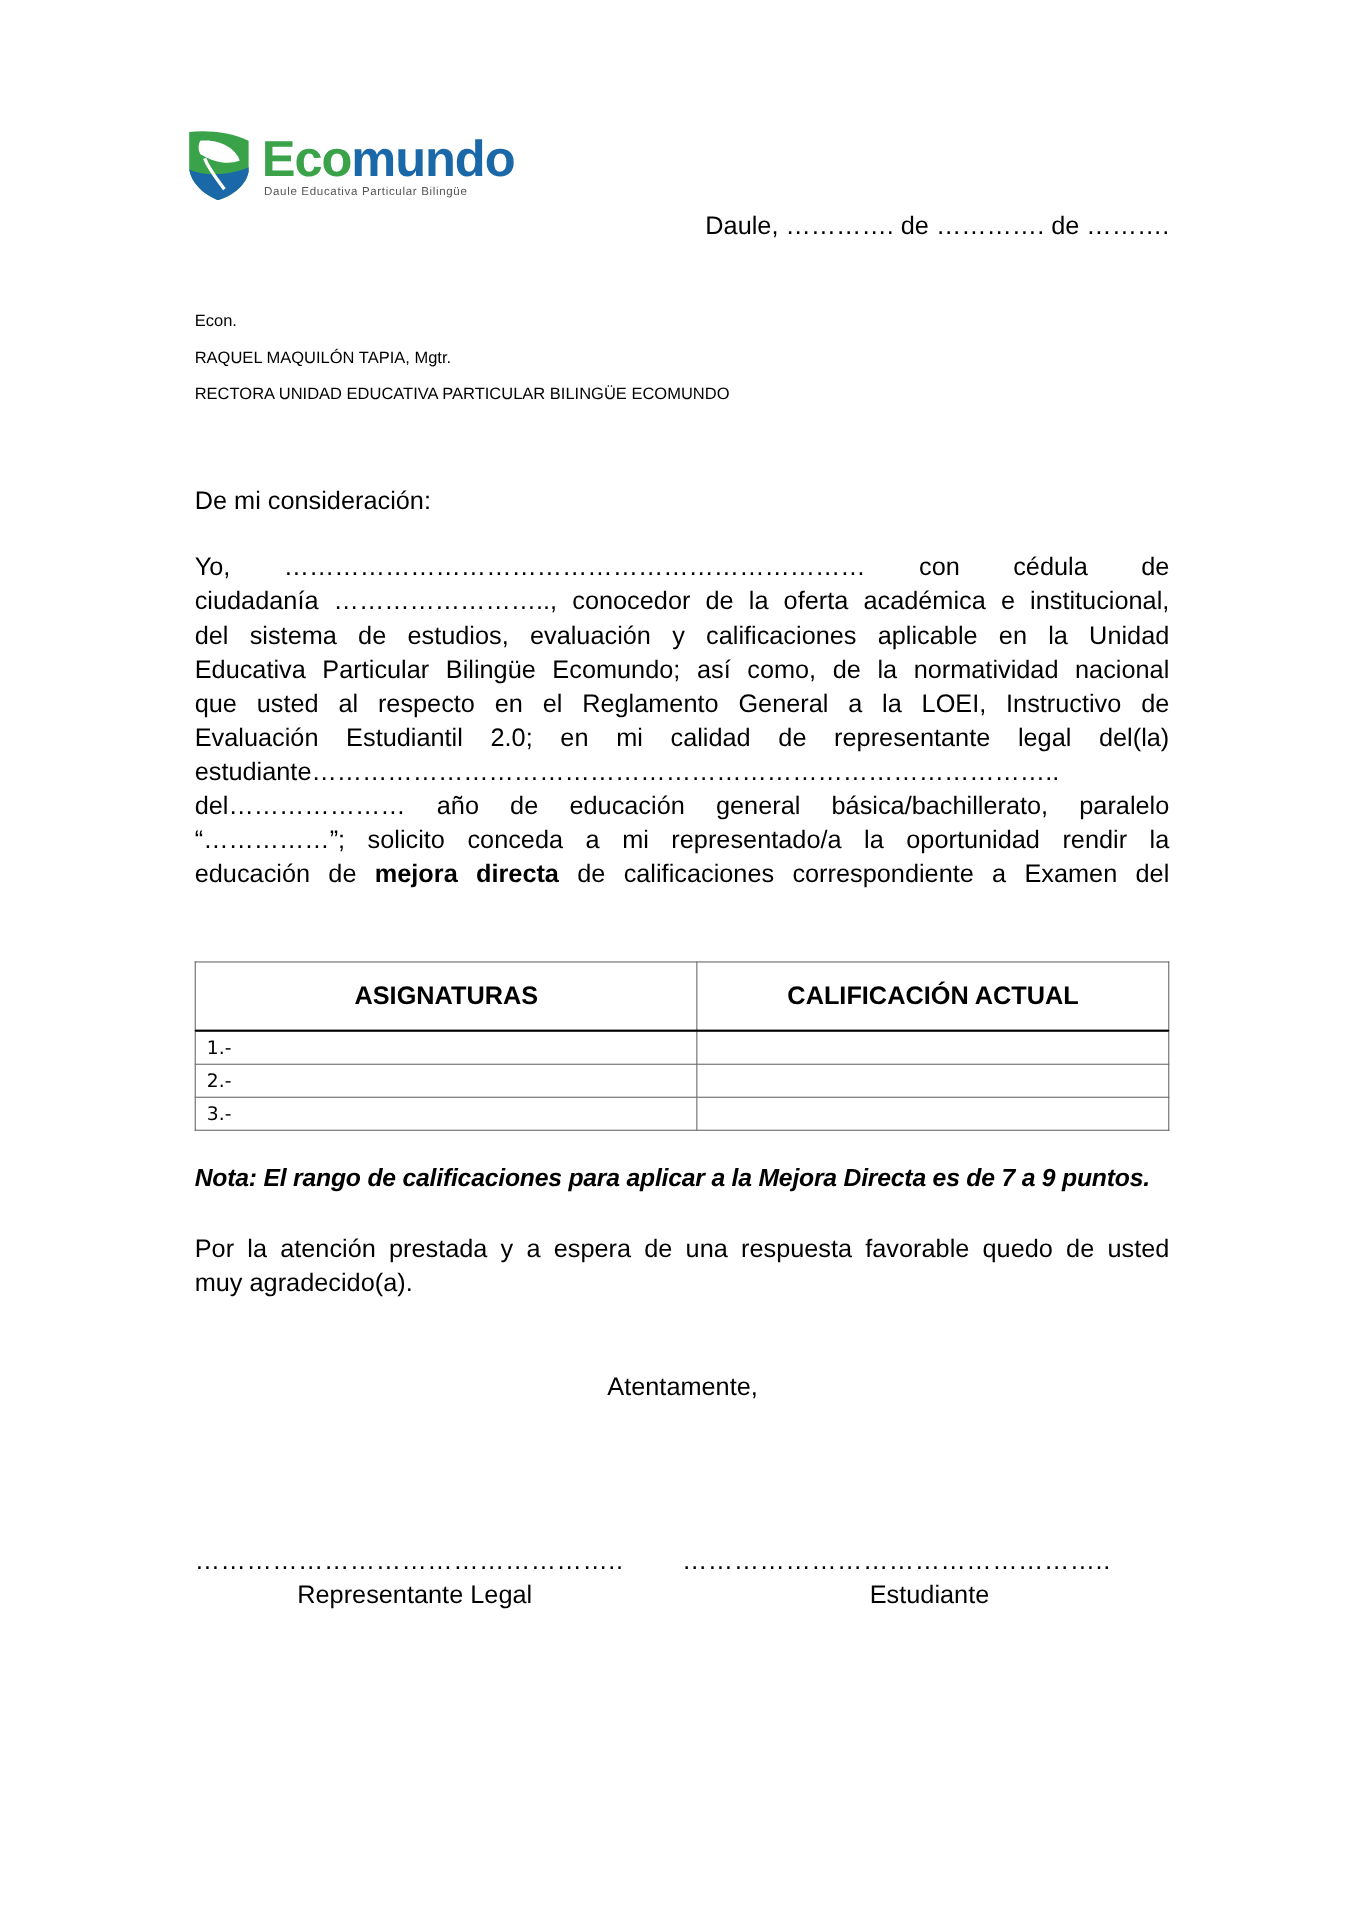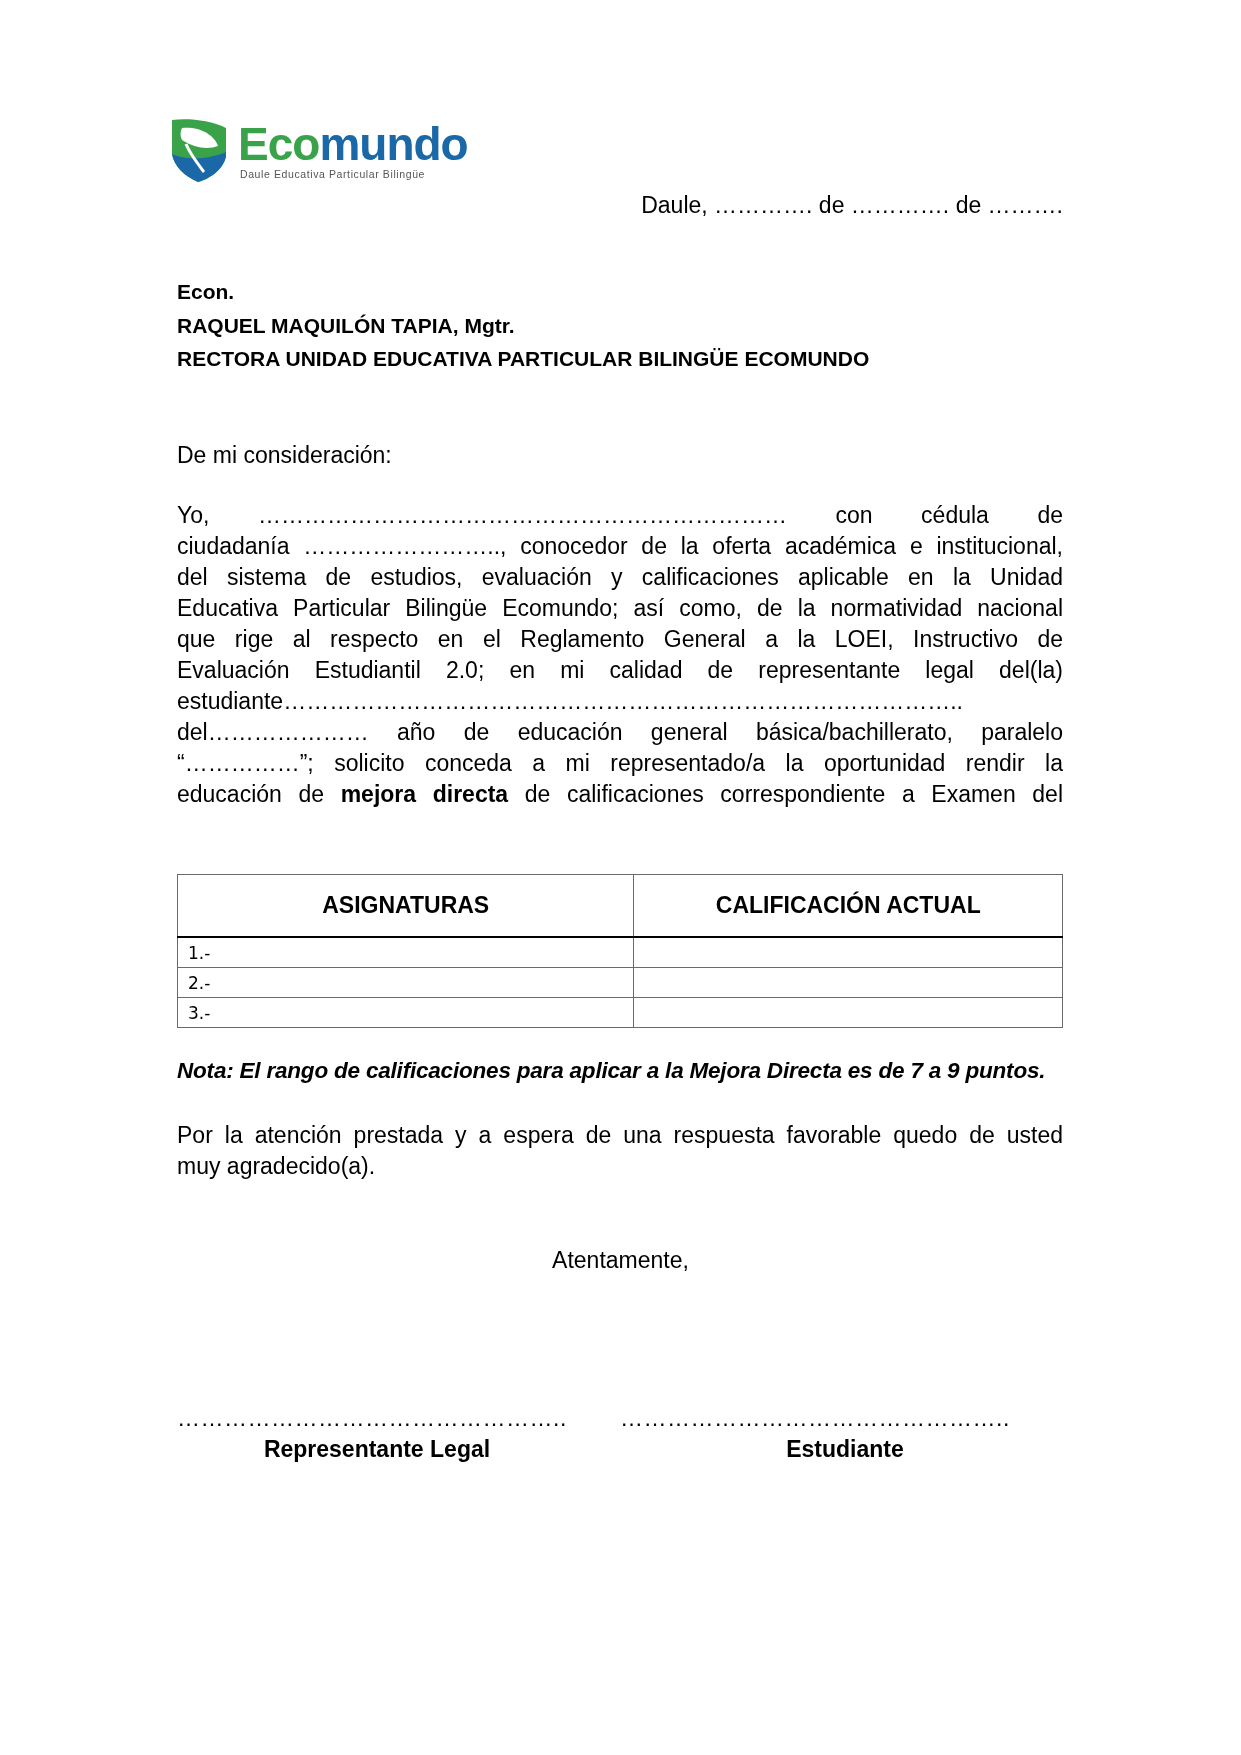--- a/index.html
+++ b/index.html
@@ -13,21 +13,21 @@
     #logo .brand { position: absolute; left: 70px; top: 4px; font-size: 46px; font-weight: bold;
                    letter-spacing: -1px; line-height: 48px; }
     #logo .brand .eco { color: #3aa34a; }
     #logo .brand .mundo { color: #1a68a8; }
     #logo .sub { position: absolute; left: 72px; top: 52px; font-size: 10.5px; color: #555;
                  letter-spacing: 0.6px; white-space: nowrap; }
 
     #date-line { right: 178px; top: 190px; white-space: nowrap; }
 
     #recipient { left: 177px; top: 275px; width: 900px; }
-    #recipient div { font-weight: bold; font-size: 21px; line-height: 33.5px; }
+    #recipient div { font-weight: normal; font-size: 15px; line-height: 33.5px; }
 
     #greeting { left: 177px; top: 440px; }
 
     #body-para { left: 177px; top: 500px; width: 886px; text-align: justify; }
     #body-para p { margin: 0; font-size: 23px; line-height: 31px; }
     .jline { display: block; text-align: justify; text-align-last: justify; }
     .lline { display: block; text-align: left; }
 
     
     #grades-table { left: 177px; top: 874px; width: 886px; border-collapse: collapse; }
@@ -43,21 +43,21 @@
             white-space: nowrap; letter-spacing: -0.2px; }
 
     #closing { left: 177px; top: 1120px; width: 886px; }
     #closing .jline, #closing .lline { font-size: 23px; line-height: 31px; }
 
     #regards { left: 0; width: 1241px; top: 1245px; text-align: center; }
 
     .sig-dots { top: 1405px; font-size: 23px; letter-spacing: 0.5px; white-space: nowrap; }
     #sig-dots-left { left: 177px; }
     #sig-dots-right { left: 620px; }
-    .sig-label { top: 1436px; font-size: 23px; font-weight: bold; text-align: center; }
+    .sig-label { top: 1436px; font-size: 23px; font-weight: normal; text-align: center; }
     #sig-label-left { left: 177px; width: 400px; }
     #sig-label-right { left: 640px; width: 410px; }
   </style>
 </head>
 <body>
 
 <div id="logo" class="abs">
   <svg width="62" height="66" viewBox="0 0 62 66" style="position:absolute;left:0;top:0;">
     <path d="M4 4 C20 2 42 4 58 12 L58 40 C56 52 44 62 30 66 C16 60 6 50 4 38 Z" fill="#3aa34a"></path>
     <path d="M4 38 C16 44 40 44 58 36 L58 40 C56 52 44 62 30 66 C16 60 6 50 4 38 Z" fill="#1a68a8"></path>
@@ -77,21 +77,21 @@
 </div>
 
 <div id="greeting" class="abs txt">De mi consideración:</div>
 
 <div id="body-para" class="abs">
   <p>
     <span class="jline txt">Yo, …………………………………………………………… con cédula de</span>
     <span class="jline txt">ciudadanía …………………….., conocedor de la oferta académica e institucional,</span>
     <span class="jline txt">del sistema de estudios, evaluación y calificaciones aplicable en la Unidad</span>
     <span class="jline txt">Educativa Particular Bilingüe Ecomundo; así como, de la normatividad nacional</span>
-    <span class="jline txt">que rige al respecto en el Reglamento General a la LOEI, Instructivo de</span>
+    <span class="jline txt">que usted al respecto en el Reglamento General a la LOEI, Instructivo de</span>
     <span class="jline txt">Evaluación Estudiantil 2.0; en mi calidad de representante legal del(la)</span>
     <span class="lline txt">estudiante……………………………………………………………………………..</span>
     <span class="jline txt">del………………… año de educación general básica/bachillerato, paralelo</span>
     <span class="jline txt">“……………”; solicito conceda a mi representado/a la oportunidad rendir la</span>
     <span class="jline txt"><span>educación de </span><b>mejora directa</b><span> de calificaciones correspondiente a Examen del</span></span>
   </p>
 </div>
 
 <table id="grades-table" class="abs">
   <colgroup>

